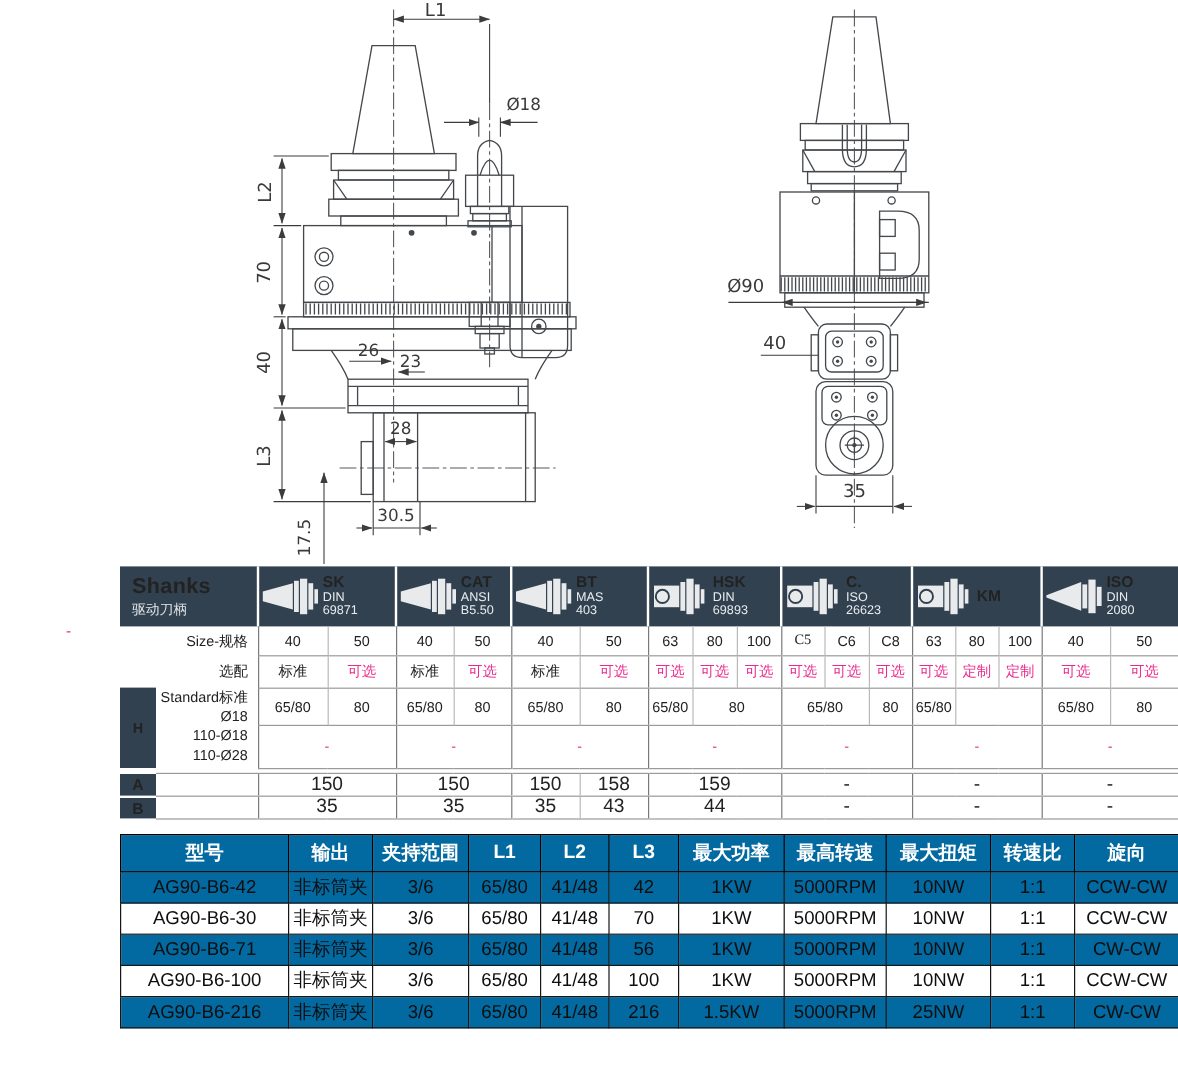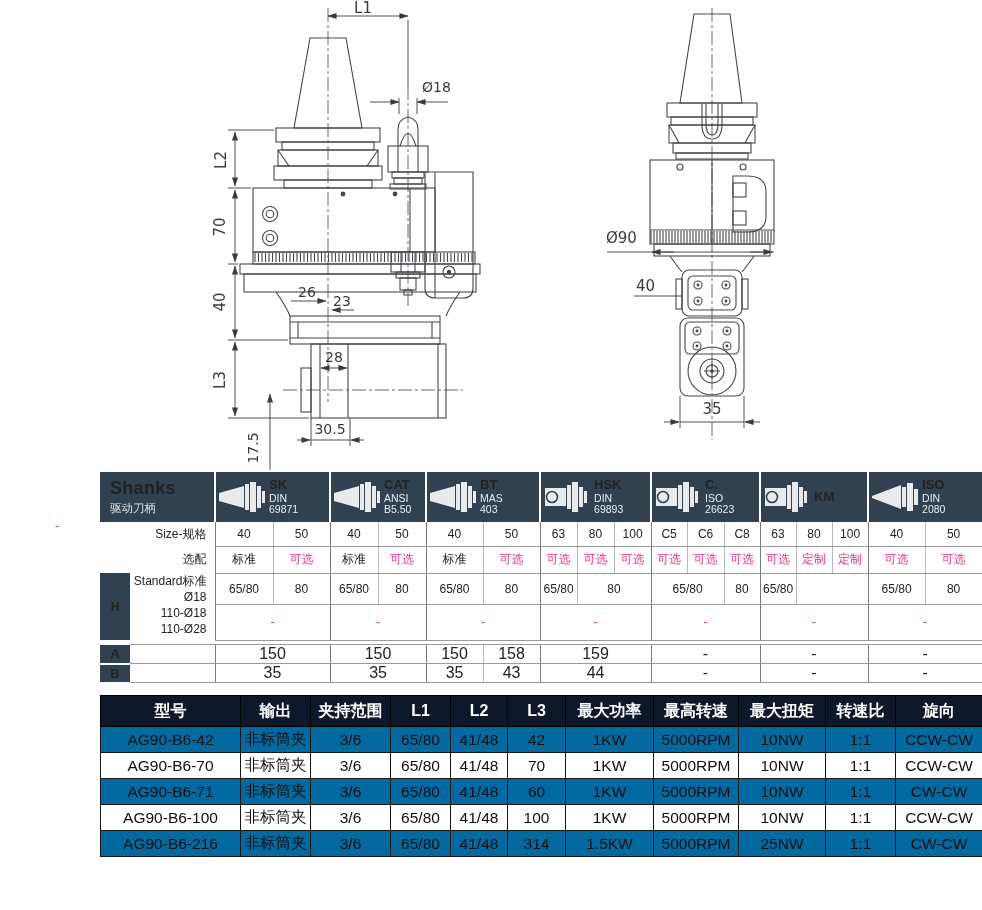--- a/index.html
+++ b/index.html
@@ -37,21 +37,21 @@
   .hbox{font-weight:bold;font-size:15px;text-align:center !important}
   
   .abt tr td{height:19px;font-size:16px}
   .abt .hbox{font-size:13px;border-bottom:2px solid #fff}
   .abt td.v{border-top:1px solid #9a9a9a;border-bottom:1px solid #9a9a9a}
   .abt td.vb{border-bottom:1px solid #9a9a9a}
   .abt td.blank{border-top:1px solid #9a9a9a;border-bottom:1px solid #9a9a9a}
   .abt td.blankb{border-bottom:1px solid #9a9a9a}
   
   .spec{position:absolute;left:100px;top:695px;width:882px;border-collapse:collapse;table-layout:fixed}
-  .spec th{background:#0f172a;color:#fff;font-size:16px;font-weight:bold;height:31px;
+  .spec th{background:#0369a1;color:#fff;font-size:16px;font-weight:bold;height:31px;
            border:1px solid #000;padding:0}
   .spec td{font-size:15.5px;text-align:center;height:26px;border:1px solid #161616;
            color:#0e0e0e;padding:0}
   .spec tr.gray td{background:#0369a1}
   .margin-mark{position:absolute;left:55px;top:518px;color:#ea2b8d;font-size:13px}
 </style>
 </head>
 <body>
 
 <div class="sheet">
@@ -365,21 +365,21 @@
       <td class="lbl" colspan="2">Size-规格</td>
     <td class="d" style="border-left: 1px solid rgb(122, 122, 122);">40</td>
           <td class="d" style="border-left: 1px solid rgb(185, 185, 185);">50</td>
           <td class="d" style="border-left: 1px solid rgb(122, 122, 122);">40</td>
           <td class="d" style="border-left: 1px solid rgb(185, 185, 185);">50</td>
           <td class="d" style="border-left: 1px solid rgb(122, 122, 122);">40</td>
           <td class="d" style="border-left: 1px solid rgb(185, 185, 185);">50</td>
           <td class="d" style="border-left: 1px solid rgb(122, 122, 122);">63</td>
           <td class="d" style="border-left: 1px solid rgb(185, 185, 185);">80</td>
           <td class="d" style="border-left: 1px solid rgb(185, 185, 185);">100</td>
-          <td class="d" style="border-left: 1px solid rgb(122, 122, 122);">C5</td>
+          <td class="d" style="border-left: 1px solid rgb(122, 122, 122); font-family: Liberation Serif, serif;">C5</td>
           <td class="d" style="border-left: 1px solid rgb(185, 185, 185);">C6</td>
           <td class="d" style="border-left: 1px solid rgb(185, 185, 185);">C8</td>
           <td class="d" style="border-left: 1px solid rgb(122, 122, 122);">63</td>
           <td class="d" style="border-left: 1px solid rgb(185, 185, 185);">80</td>
           <td class="d" style="border-left: 1px solid rgb(185, 185, 185);">100</td>
           <td class="d" style="border-left: 1px solid rgb(122, 122, 122);">40</td>
           <td class="d" style="border-left: 1px solid rgb(185, 185, 185); border-right: 1px solid rgb(122, 122, 122);">50</td>
         </tr>
     <tr class="ropt">
       <td class="lbl" colspan="2">选配</td>
@@ -520,39 +520,39 @@
           <td>65/80</td>
           <td>41/48</td>
           <td>42</td>
           <td>1KW</td>
           <td>5000RPM</td>
           <td>10NW</td>
           <td>1:1</td>
           <td>CCW-CW</td>
         </tr>
         <tr>
-          <td>AG90-B6-70</td>
+          <td>AG90-B6-30</td>
           <td>非标筒夹</td>
           <td>3/6</td>
           <td>65/80</td>
           <td>41/48</td>
           <td>70</td>
           <td>1KW</td>
           <td>5000RPM</td>
           <td>10NW</td>
           <td>1:1</td>
           <td>CCW-CW</td>
         </tr>
         <tr class="gray">
           <td>AG90-B6-71</td>
           <td>非标筒夹</td>
           <td>3/6</td>
           <td>65/80</td>
           <td>41/48</td>
-          <td>60</td>
+          <td>56</td>
           <td>1KW</td>
           <td>5000RPM</td>
           <td>10NW</td>
           <td>1:1</td>
           <td>CW-CW</td>
         </tr>
         <tr>
           <td>AG90-B6-100</td>
           <td>非标筒夹</td>
           <td>3/6</td>
@@ -564,21 +564,21 @@
           <td>10NW</td>
           <td>1:1</td>
           <td>CCW-CW</td>
         </tr>
         <tr class="gray">
           <td>AG90-B6-216</td>
           <td>非标筒夹</td>
           <td>3/6</td>
           <td>65/80</td>
           <td>41/48</td>
-          <td>314</td>
+          <td>216</td>
           <td>1.5KW</td>
           <td>5000RPM</td>
           <td>25NW</td>
           <td>1:1</td>
           <td>CW-CW</td>
         </tr>
       </tbody>
   </table>
 
 </div>

